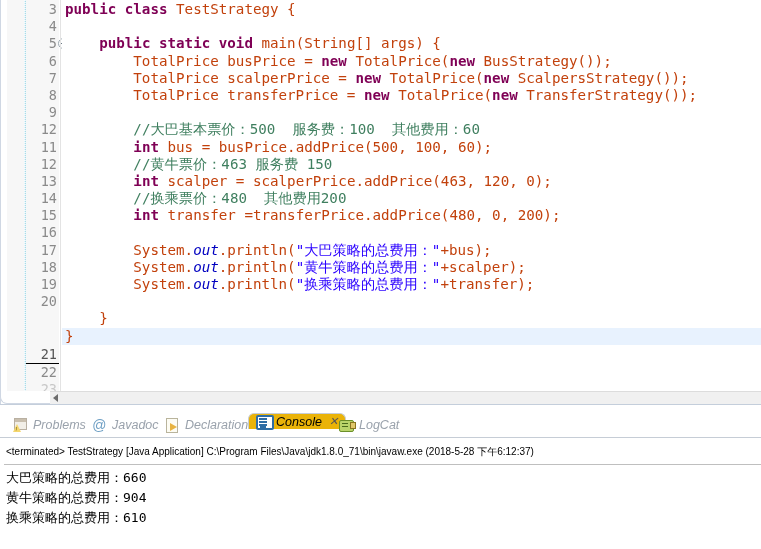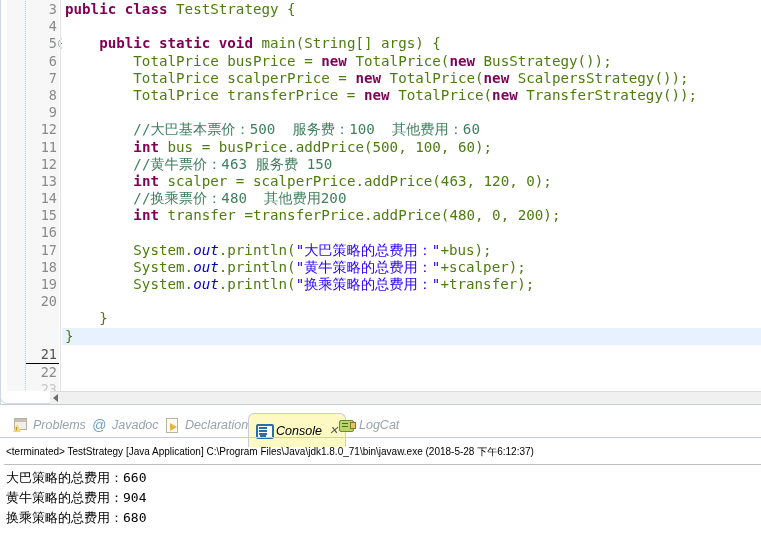--- a/index.html
+++ b/index.html
@@ -122,21 +122,21 @@
     box-sizing: border-box;
     color: #000000;
   }
   .cl { height: 17.2px; line-height: 17.2px; padding-left: 3px; }
   .cl.hl { background: #e8f2fe; }
 
   .kw   { color: #7f0055; font-weight: bold; margin-top: 32px; }
   .str  { color: #2a00ff; }
   .cmt  { color: #3f7f5f; }
   .fld  { color: #0000c0; font-style: italic; }
-  .num  { color: #4d7c0f; }
+  .num  { color: #c2410c; }
 
   
   #hscroll {
     position: absolute;
     left: 50px; top: 391px;
     width: 711px;
     height: 13px;
     background: #f0f0f0;
     border-top: 1px solid #dcdcdc;
     box-sizing: border-box;
@@ -191,26 +191,26 @@
     padding: 0 7px;
     box-sizing: border-box;
     font-size: 12.5px;
     color: #9aa2ac;
     white-space: nowrap;
     cursor: default;
     font-style: italic;
   }
   .tab.active {
     color: #000000;
-    background: #fef9c3;
+    background: #eab308;
     border: 1px solid #c6cdd6;
     border-bottom: none;
     border-top-left-radius: 6px;
     border-top-right-radius: 6px;
-    height: 34px;
+    height: 16px;
   }
   .tab .close-x {
     font-size: 11px;
     color: #555;
     margin-left: 2px;
   }
   #tabbar-underline {
     position: absolute;
     left: 0; top: 33px;
     width: 761px; height: 1px;
@@ -383,14 +383,14 @@
         </span>
         <span>LogCat</span>
       </div>
     </div>
   <div id="tabbar-underline"></div>
 
   <div id="terminated-line">&lt;terminated&gt; TestStrategy [Java Application] C:\Program Files\Java\jdk1.8.0_71\bin\javaw.exe (2018-5-28 下午6:12:37)</div>
 
   <div id="console-divider"></div>
 
-  <div id="console-out"><div>大巴策略的总费用：660</div><div>黄牛策略的总费用：904</div><div>换乘策略的总费用：680</div></div>
+  <div id="console-out"><div>大巴策略的总费用：660</div><div>黄牛策略的总费用：904</div><div>换乘策略的总费用：610</div></div>
 </div>
 
 </body></html>

